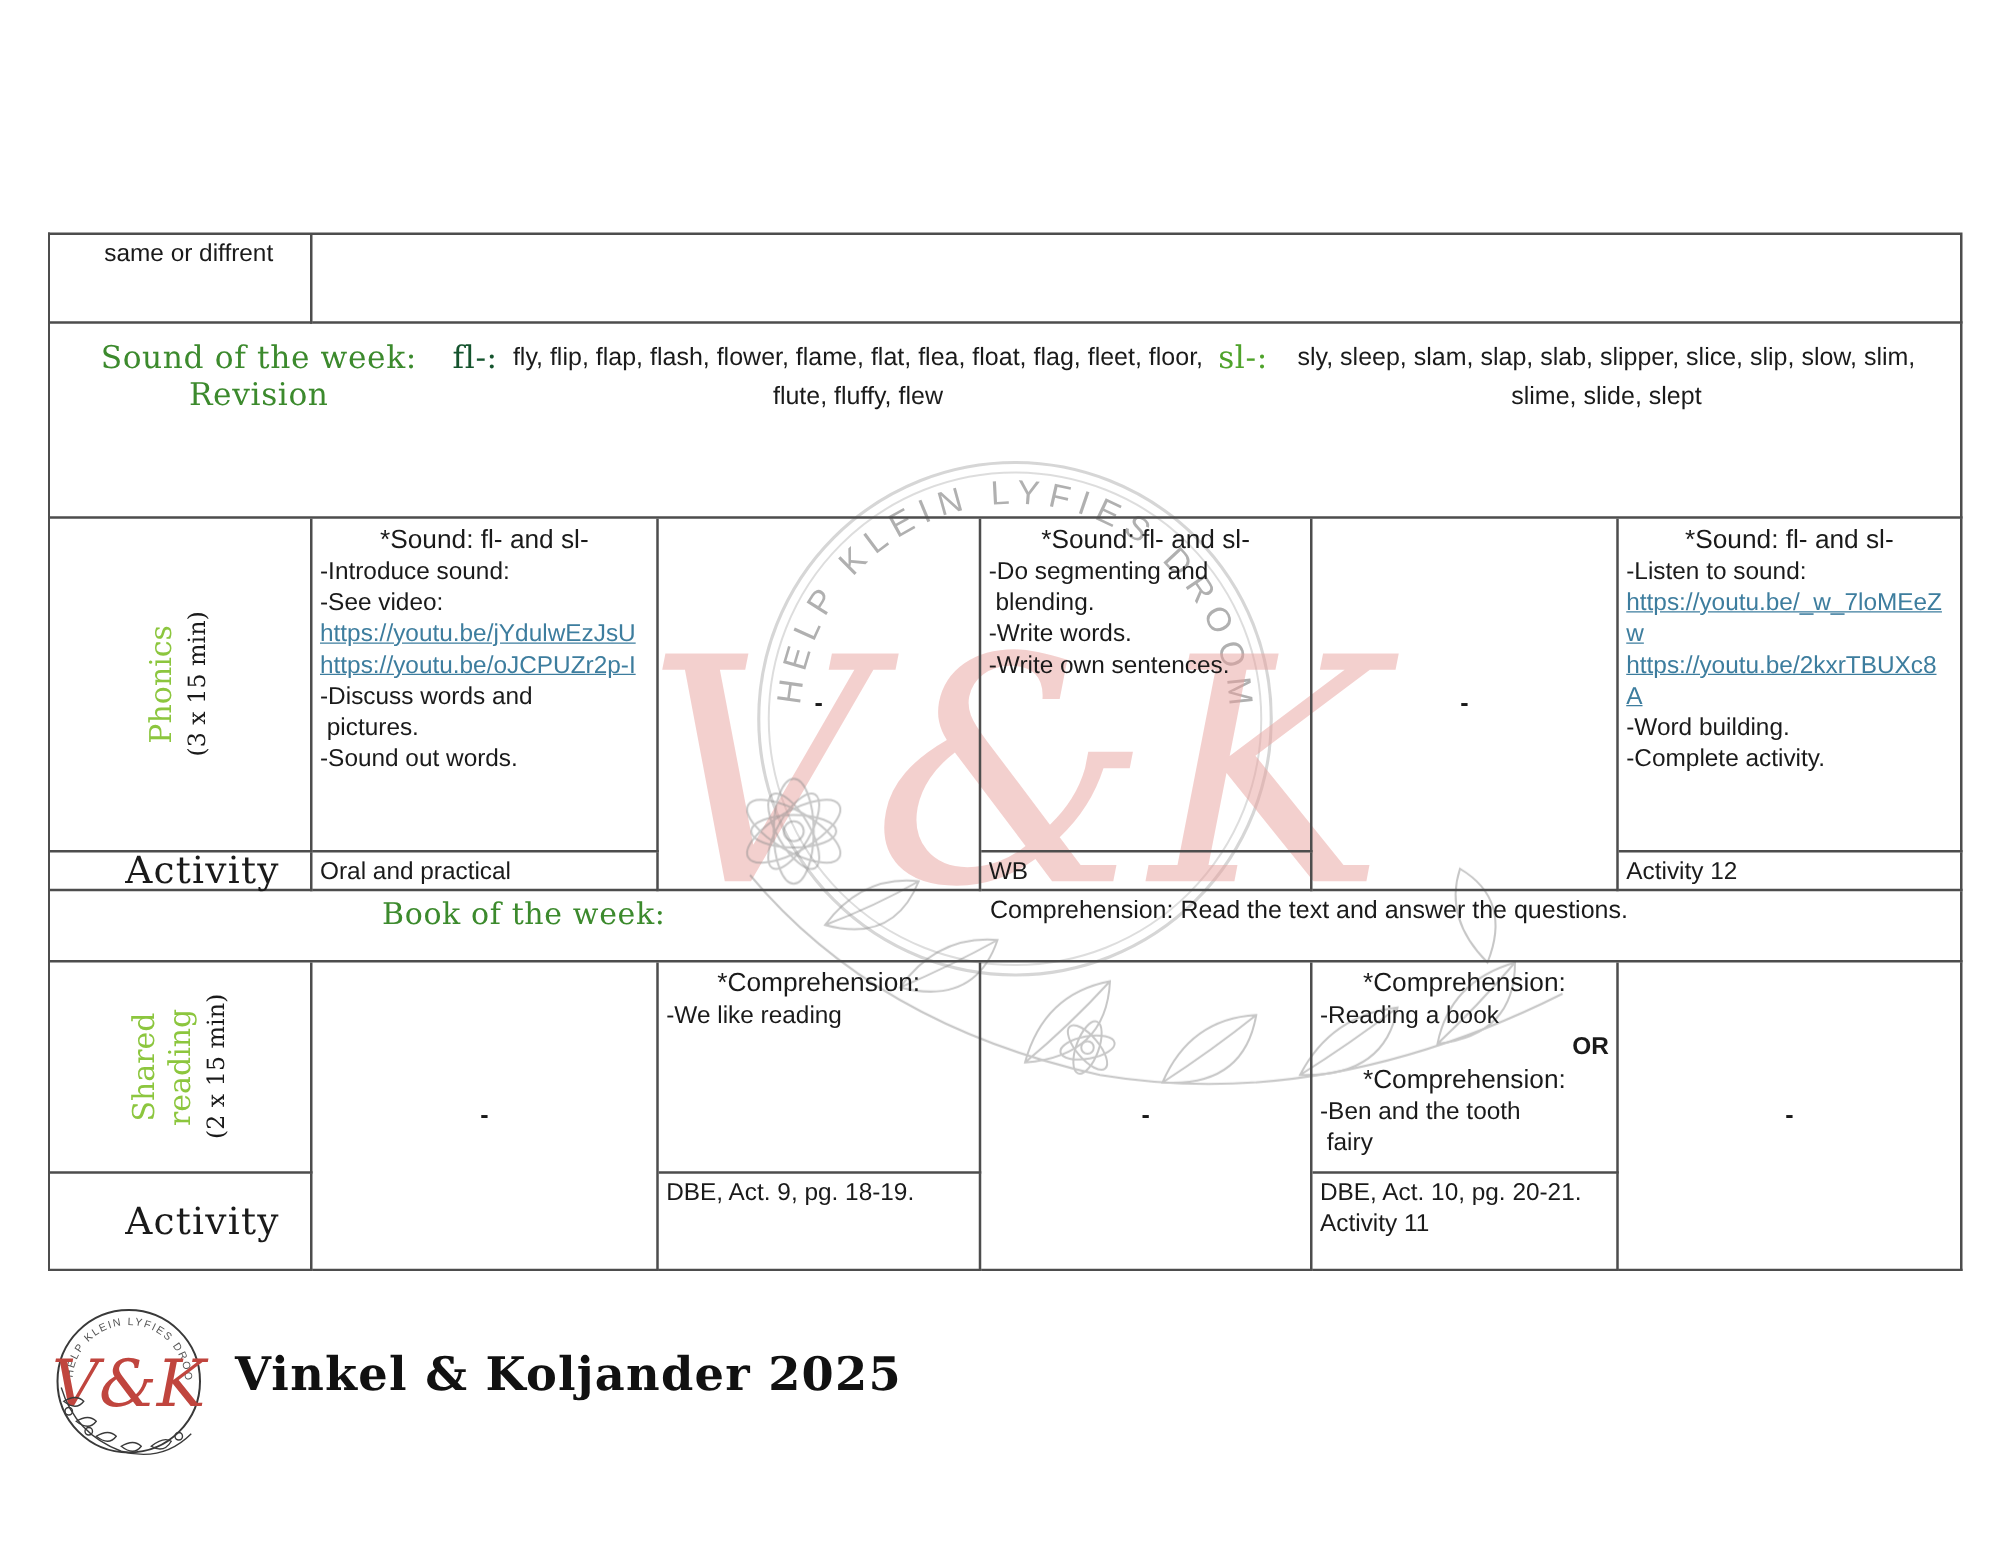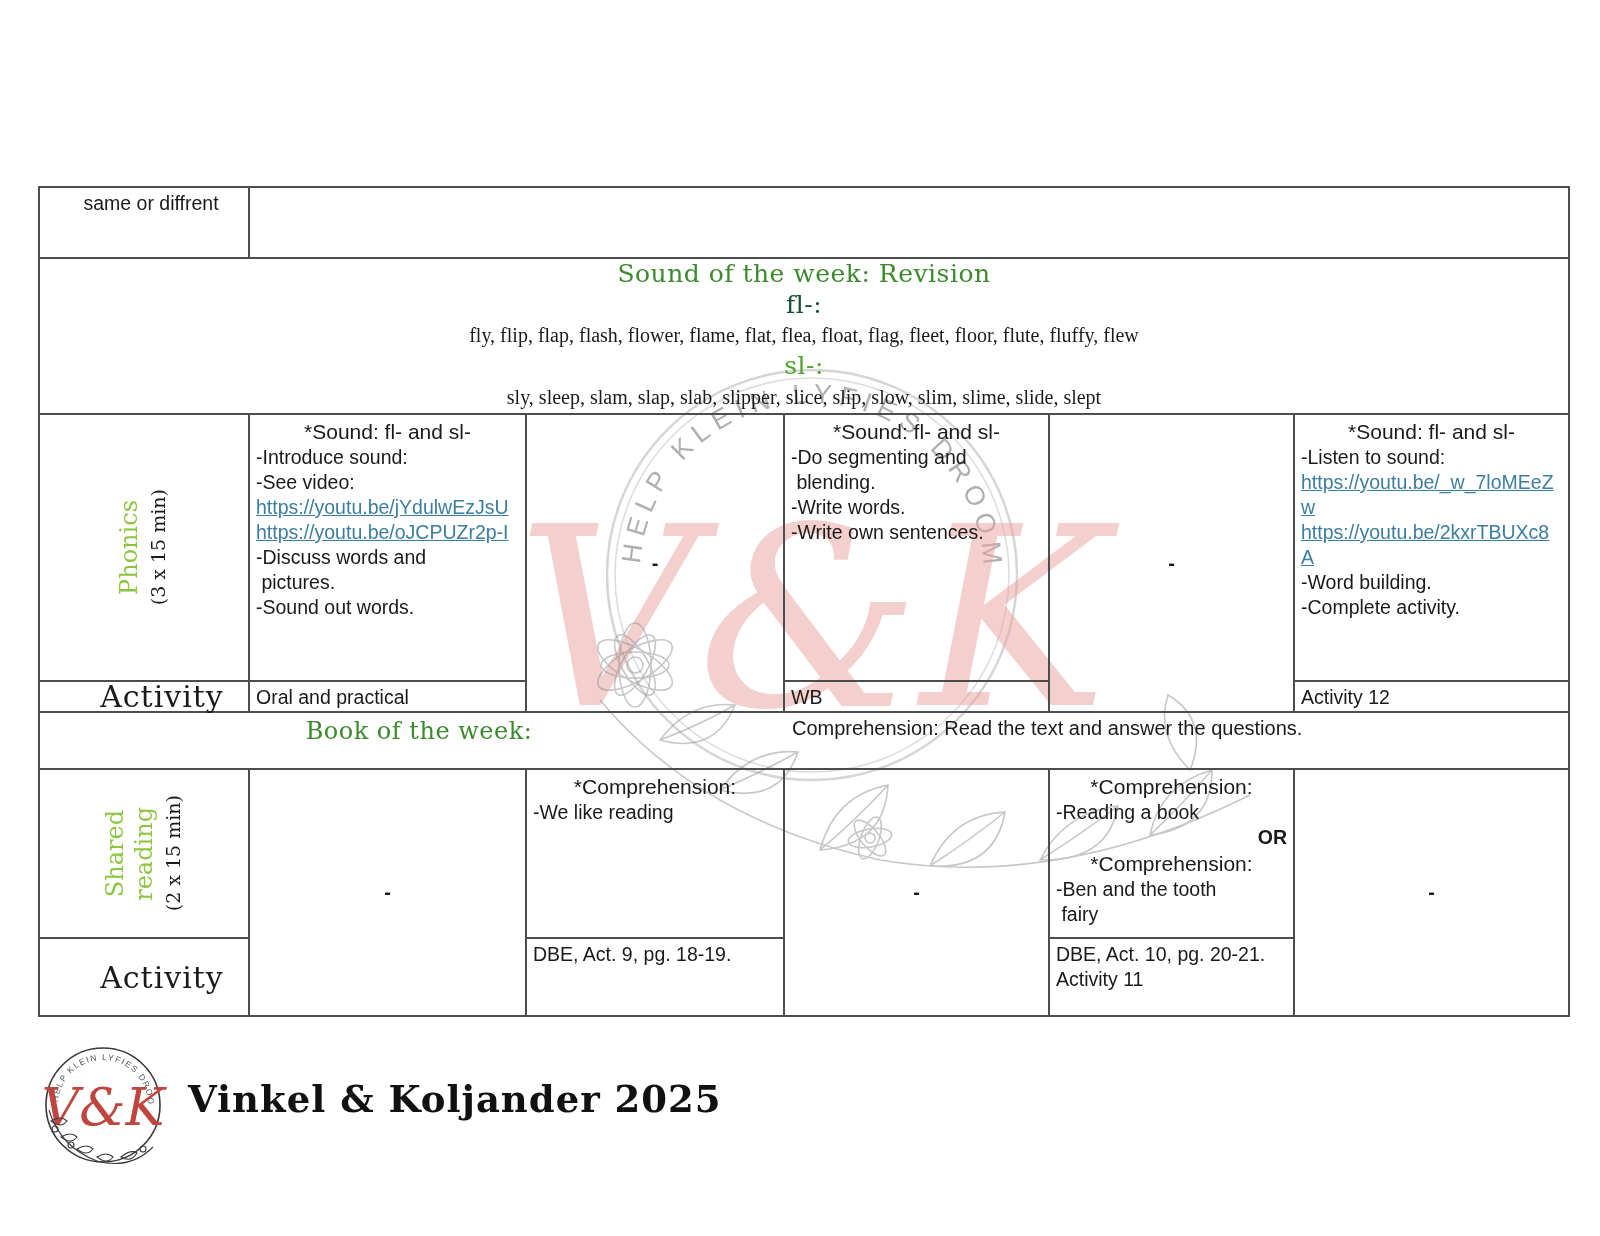--- a/index.html
+++ b/index.html
@@ -28,27 +28,27 @@
   .c-center{display:flex;align-items:center;justify-content:center;text-align:center;}
   .dash-cell{font-size:20px;font-weight:700;}
   .heading{font-weight:400;font-size:21px;text-align:center;line-height:27px;}
   .or-line{font-weight:700;text-align:right;}
   .link{color:#3d7d9e;text-decoration:underline;word-break:break-all;cursor:pointer;}
   .script{font-family:"DejaVu Serif", serif;letter-spacing:0.5px;}
   .green-dark{color:#3c8a2d;}
   .green-light{color:#14532d;}
   .green-mid{color:#4fa32b;}
   .title-line{font-size:25px;line-height:30px;}
-  .word-line{font-size:20px;line-height:31px;font-family:Liberation Serif, serif;}
+  .word-line{font-size:20px;line-height:31px;}
   .rowhead{display:flex;align-items:center;justify-content:center;gap:4px;}
   .vtext{writing-mode:vertical-rl;transform:rotate(180deg);white-space:nowrap;}
   .rowhead .lbl{color:#8cc63e;font-size:24px;font-family:"DejaVu Serif", serif;}
   .rowhead .dur{color:#1a1a1a;font-size:19px;font-family:"DejaVu Serif", serif;}
   .activity-lbl{font-family:"DejaVu Serif", serif;font-size:30px;letter-spacing:1px;padding-left:42px;}
-  .soundweek{display:flex;flex-direction:column;justify-content:space-evenly;height:100%;box-sizing:border-box;text-align:center;padding:0;}
+  .soundweek{display:flex;flex-direction:row;justify-content:space-evenly;height:100%;box-sizing:border-box;text-align:center;padding:12px;}
   .bookweek{display:flex;flex-direction:row;justify-content:space-evenly;text-align:center;}
   .bookweek .title-line{font-size:24px;}
   .bookweek .sub{font-size:20px;}
 
   
   .footer{position:absolute;left:35px;top:1035px;z-index:1;display:flex;align-items:center;}
   .brand{
     font-size:37px;font-weight:700;letter-spacing:1px;color:#111;
     font-family:"DejaVu Serif", serif;margin-left:18px;margin-top:-8px;
   }

